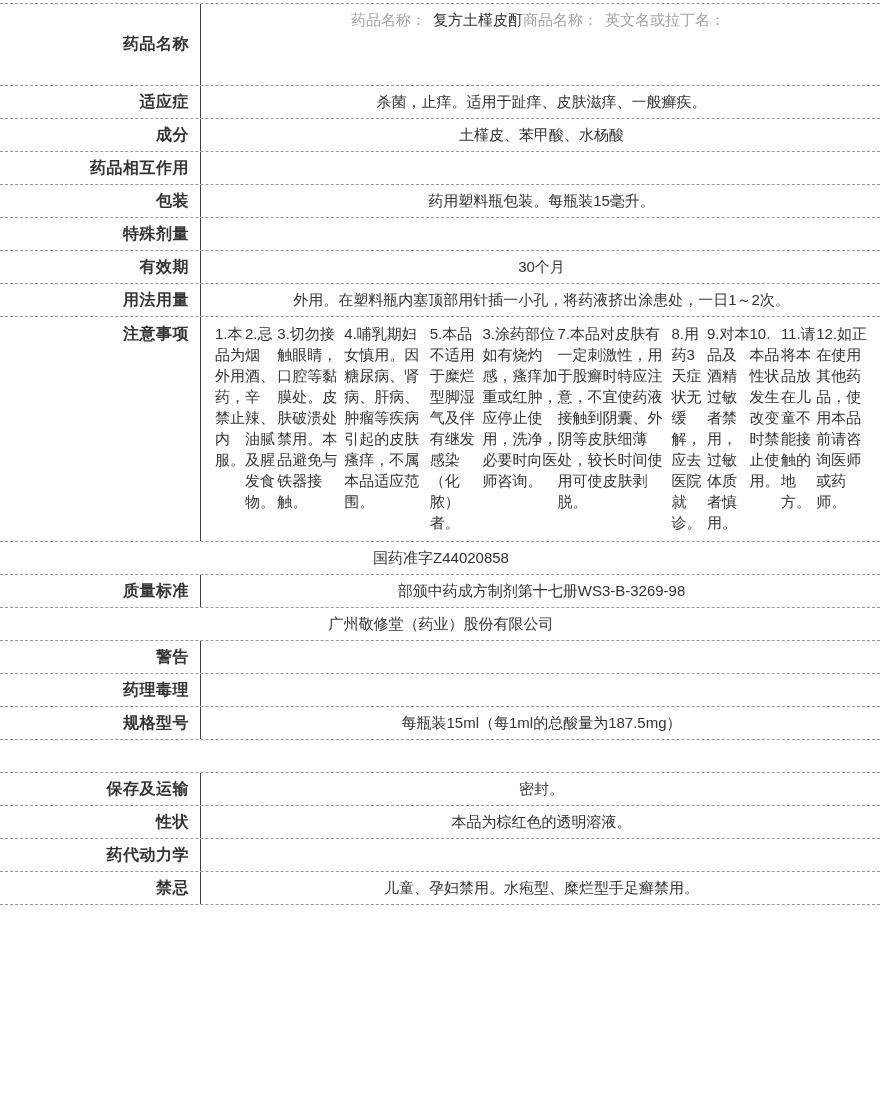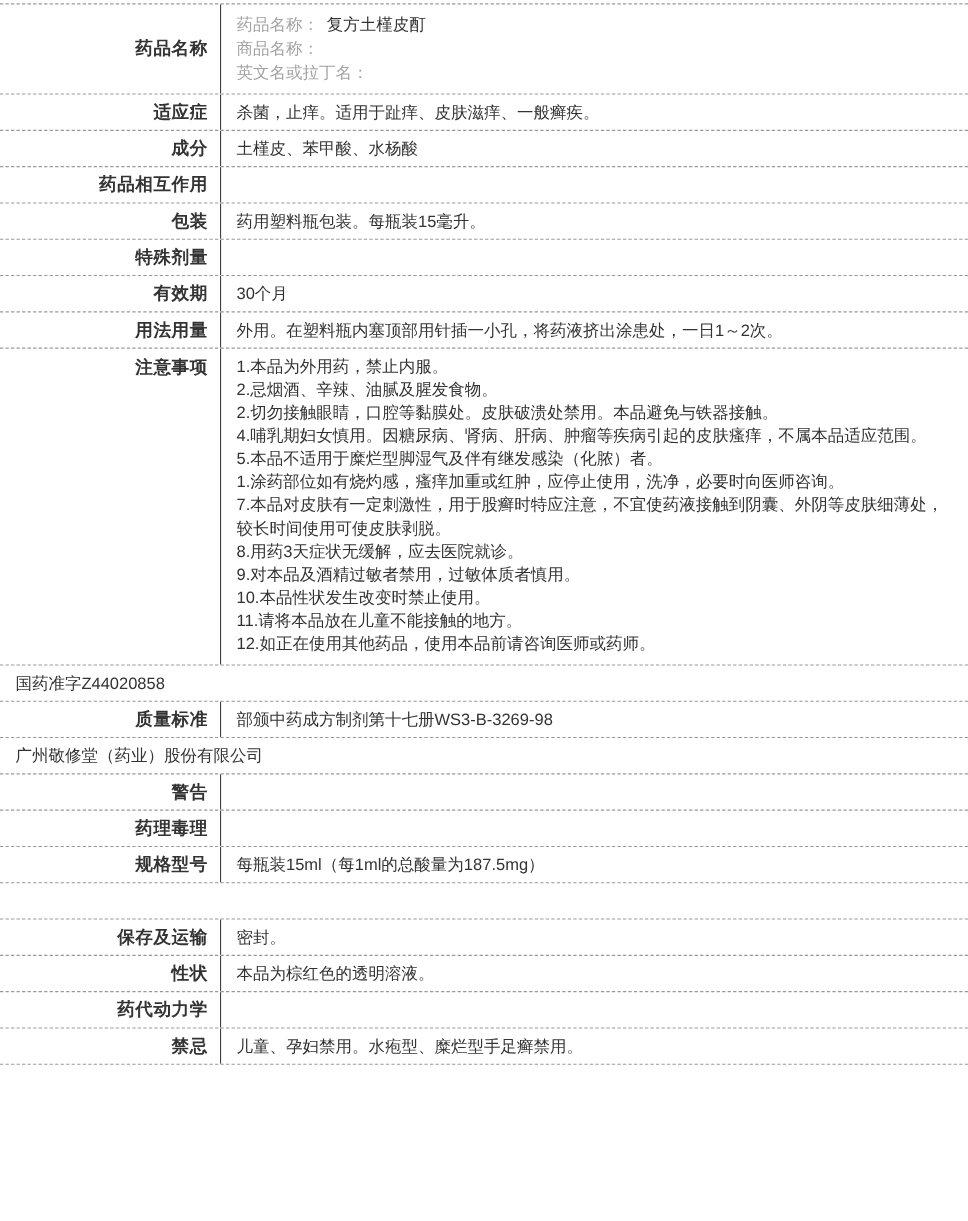--- a/index.html
+++ b/index.html
@@ -41,21 +41,21 @@
     justify-content: flex-end;
     padding: 4px 11px 4px 4px;
     font-size: 16px;
     font-weight: bold;
     color: #333333;
     letter-spacing: 0.5px;
   }
   .value {
     flex: 1 1 auto;
     display: flex;
-    flex-direction: column;
+    flex-direction: row;
     justify-content: center;
     padding: 5px 12px 5px 14px;
     font-size: 15px;
     line-height: 21px;
     color: #333333;
   }
   .row-name {
     min-height: 81px;
   }
   .row-name .value {
@@ -130,24 +130,24 @@
   <div class="row">
     <div class="cell label">用法用量</div>
     <div class="cell value">外用。在塑料瓶内塞顶部用针插一小孔，将药液挤出涂患处，一日1～2次。</div>
   </div>
 
   <div class="row row-notes">
     <div class="cell label">注意事项</div>
     <div class="cell value">
           <div class="note-line">1.本品为外用药，禁止内服。</div>
           <div class="note-line">2.忌烟酒、辛辣、油腻及腥发食物。</div>
-          <div class="note-line">2.切勿接触眼睛，口腔等黏膜处。皮肤破溃处禁用。本品避免与铁器接触。</div>
+          <div class="note-line">3.切勿接触眼睛，口腔等黏膜处。皮肤破溃处禁用。本品避免与铁器接触。</div>
           <div class="note-line">4.哺乳期妇女慎用。因糖尿病、肾病、肝病、肿瘤等疾病引起的皮肤瘙痒，不属本品适应范围。</div>
           <div class="note-line">5.本品不适用于糜烂型脚湿气及伴有继发感染（化脓）者。</div>
-          <div class="note-line">1.涂药部位如有烧灼感，瘙痒加重或红肿，应停止使用，洗净，必要时向医师咨询。</div>
+          <div class="note-line">3.涂药部位如有烧灼感，瘙痒加重或红肿，应停止使用，洗净，必要时向医师咨询。</div>
           <div class="note-line">7.本品对皮肤有一定刺激性，用于股癣时特应注意，不宜使药液接触到阴囊、外阴等皮肤细薄处，较长时间使用可使皮肤剥脱。</div>
           <div class="note-line">8.用药3天症状无缓解，应去医院就诊。</div>
           <div class="note-line">9.对本品及酒精过敏者禁用，过敏体质者慎用。</div>
           <div class="note-line">10.本品性状发生改变时禁止使用。</div>
           <div class="note-line">11.请将本品放在儿童不能接触的地方。</div>
           <div class="note-line">12.如正在使用其他药品，使用本品前请咨询医师或药师。</div>
         </div>
   </div>
 
   <div class="row">

